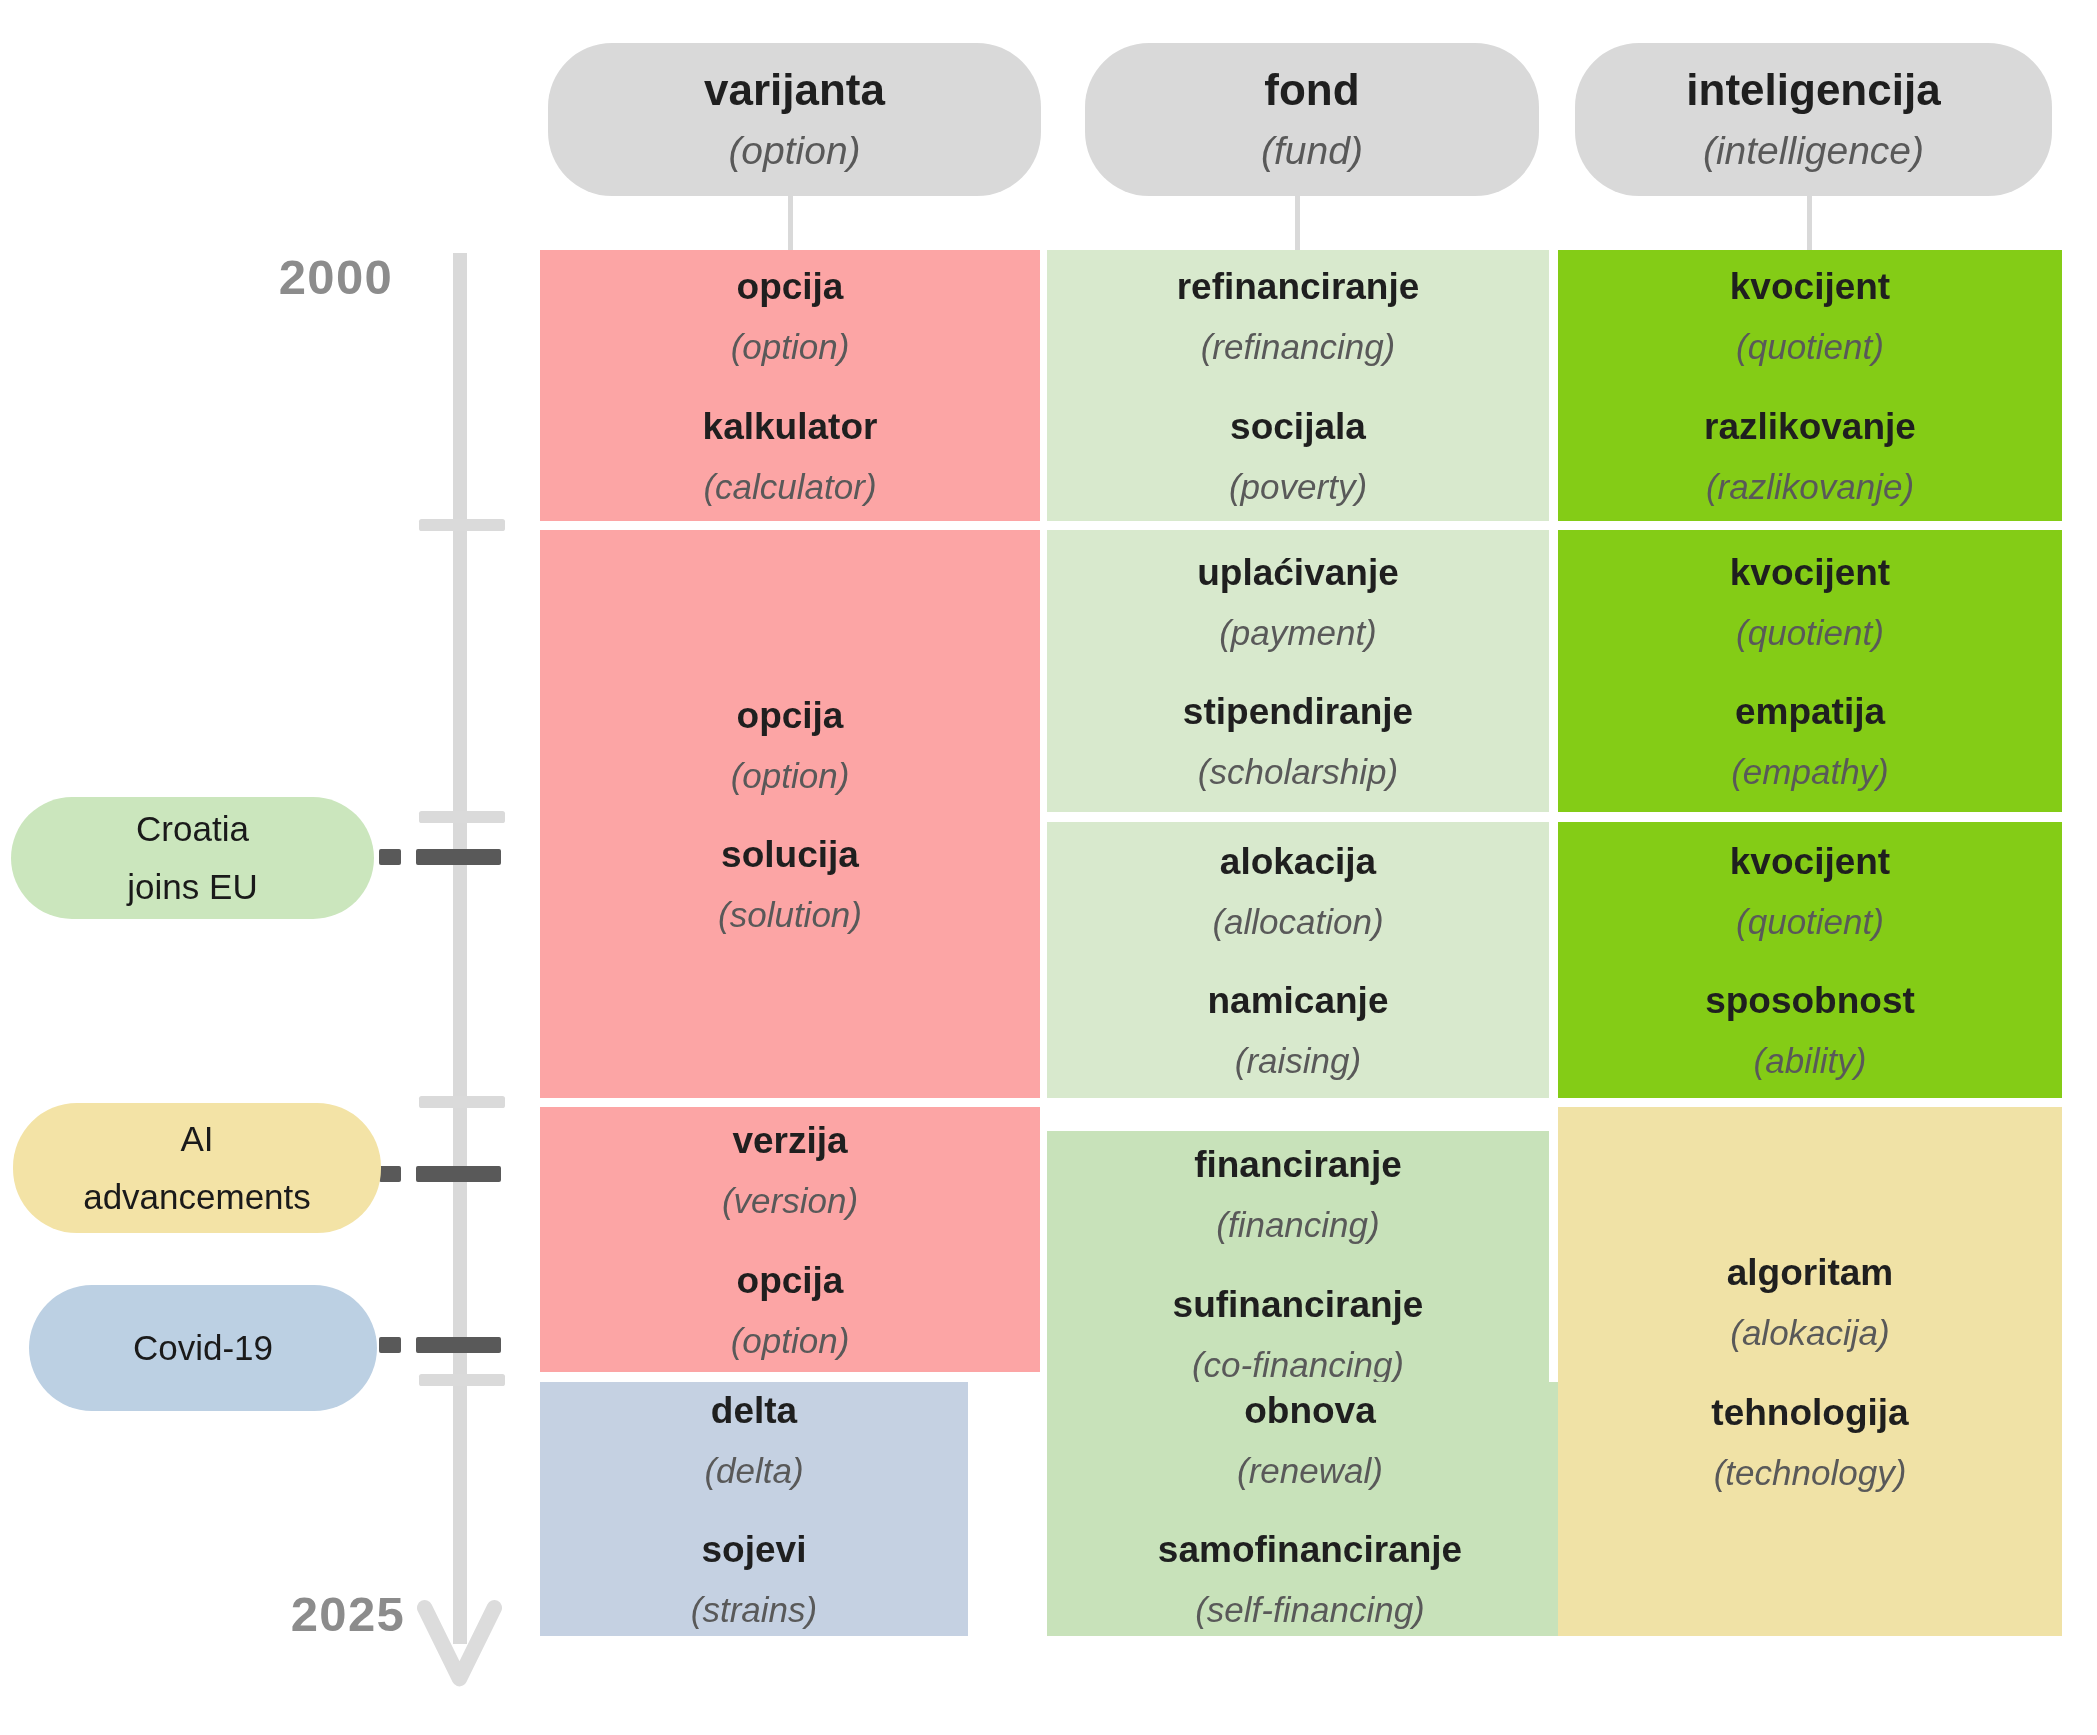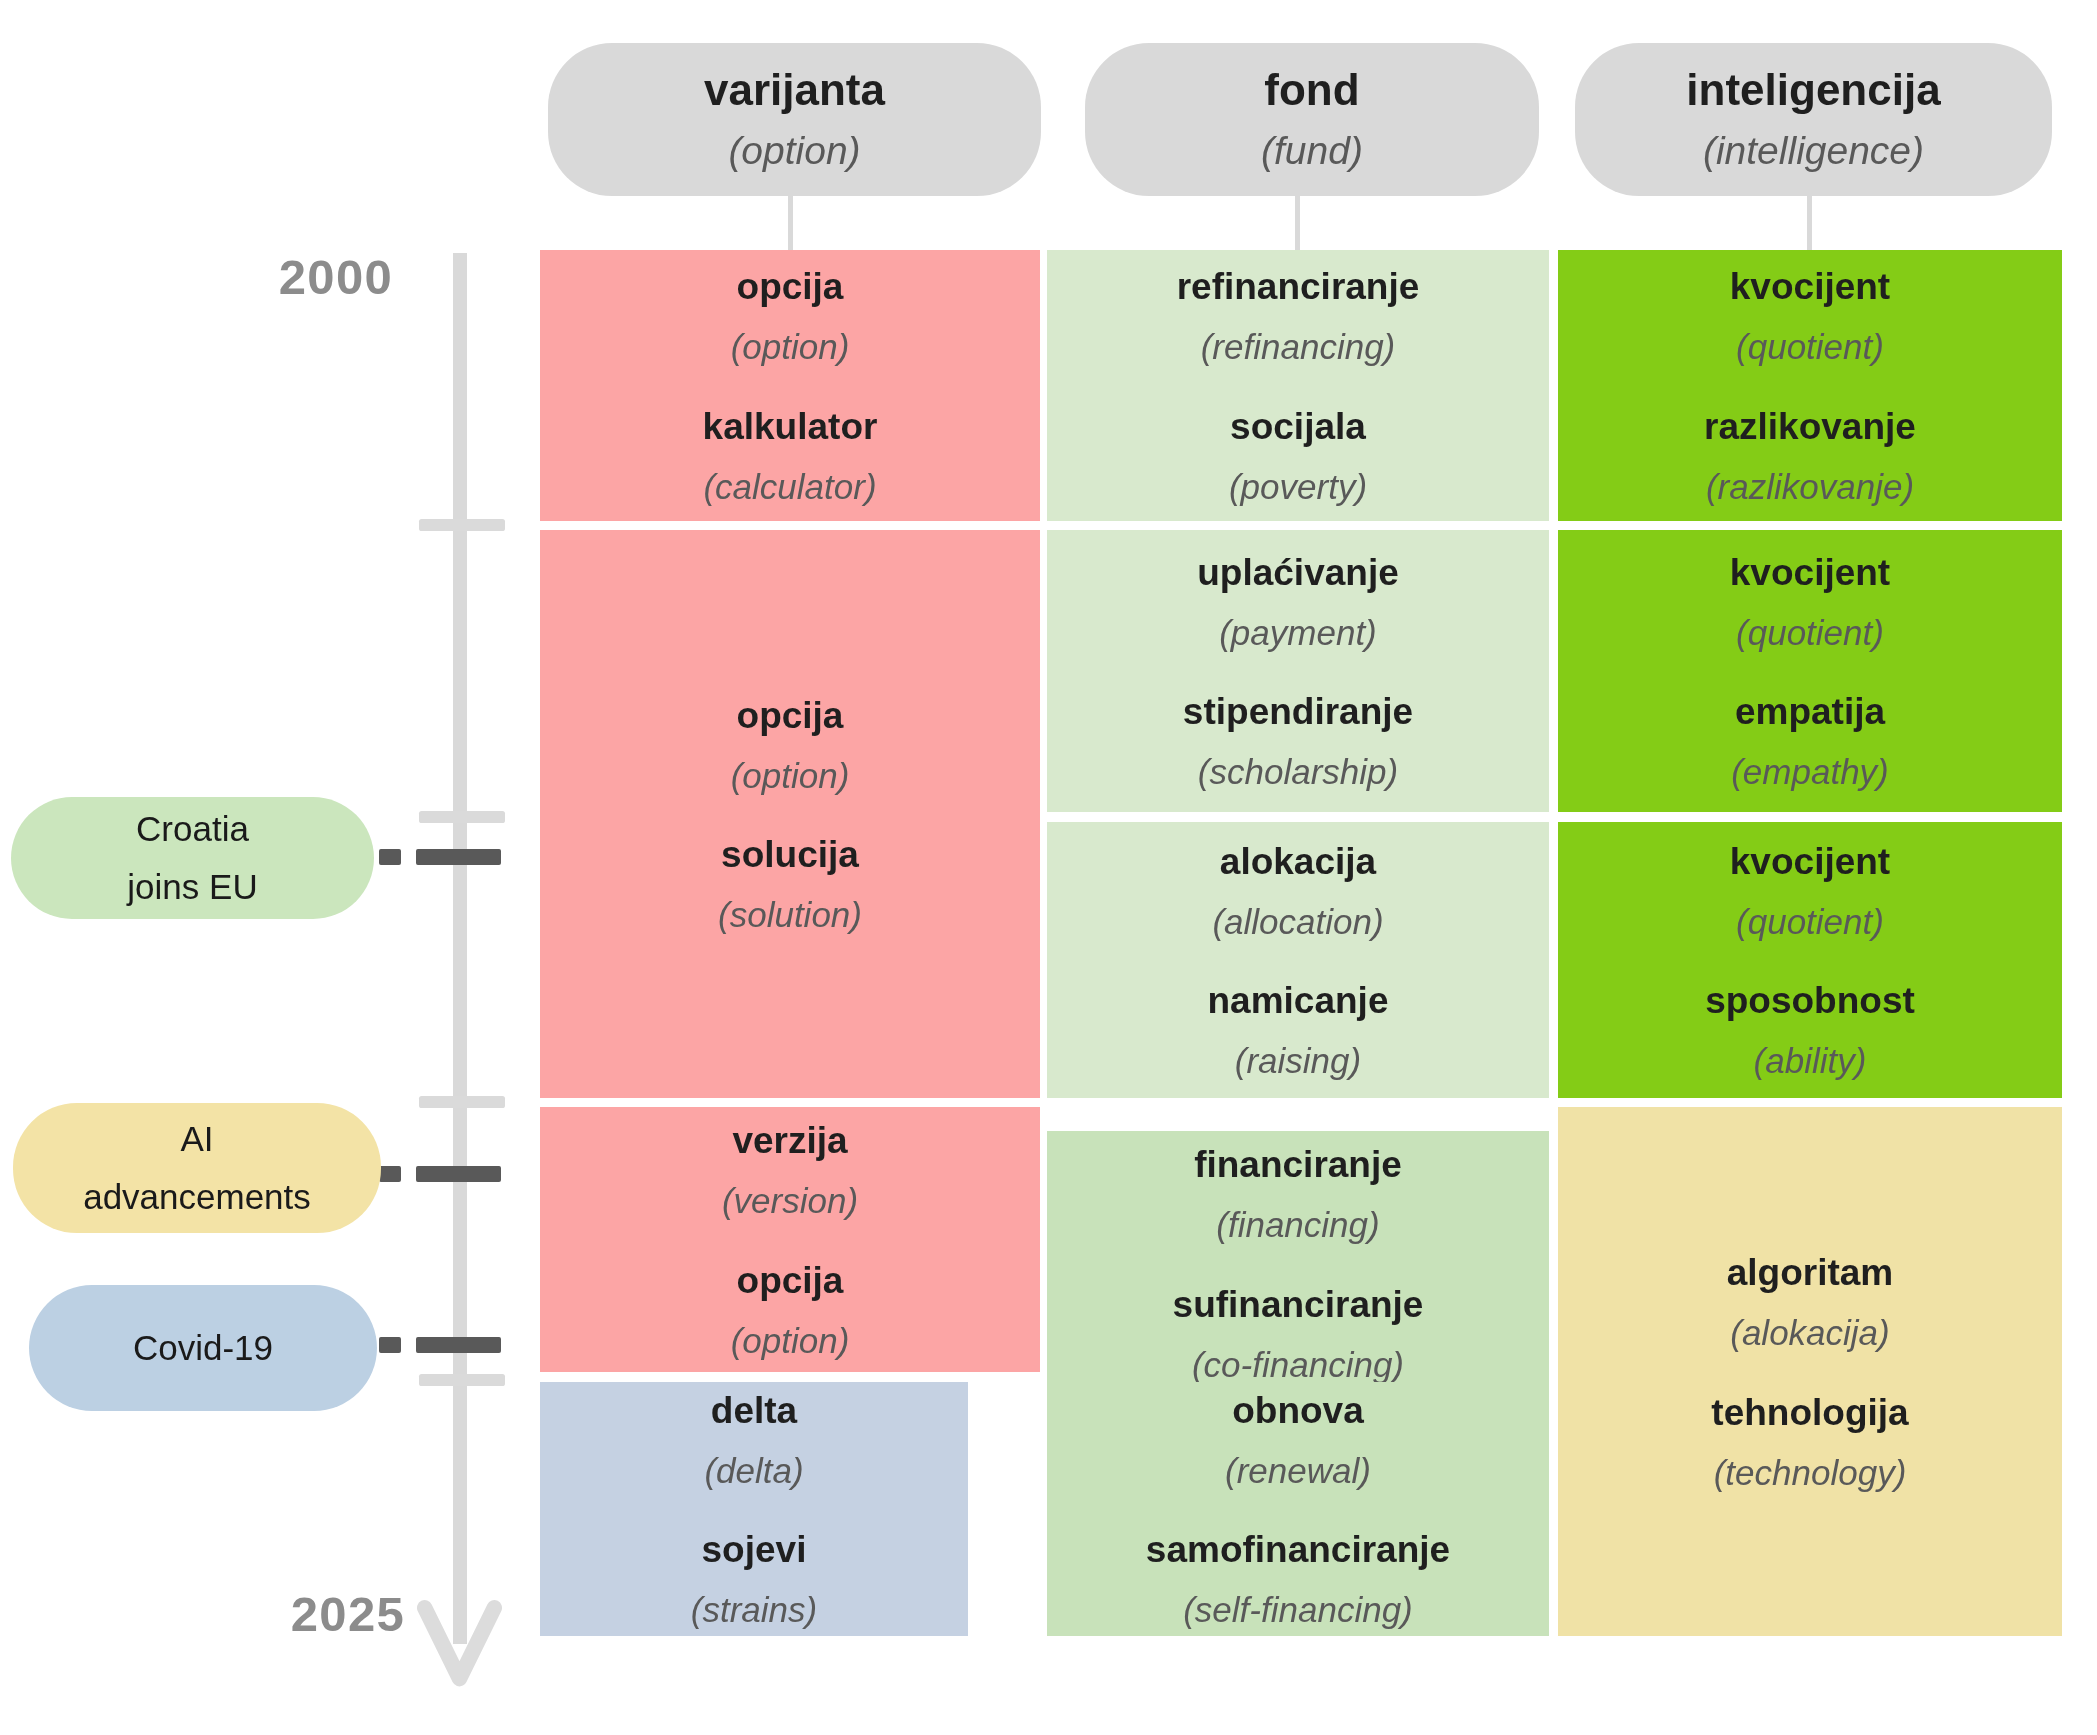--- a/index.html
+++ b/index.html
@@ -57,21 +57,21 @@
   .bg-c2{background:#d8e9cd;} .bg-c2d{background:#c8e2ba;}
   .bg-c3{background:#84cc16;} .bg-c3d{background:#f0e2a6;}
   .c1r1 {left:540px;top:250px;width:500px;height:271px;}
   .c1r23{left:540px;top:530px;width:500px;height:568px;}
   .c1r4 {left:540px;top:1107px;width:500px;height:265px;}
   .c1r5 {left:540px;top:1382px;width:428px;height:254px;}
   .c2r1 {left:1047px;top:250px;width:502px;height:271px;}
   .c2r2 {left:1047px;top:530px;width:502px;height:282px;}
   .c2r3 {left:1047px;top:822px;width:502px;height:276px;}
   .c2r4 {left:1047px;top:1107px;width:502px;height:265px;margin-top:24px;}
-  .c2r5 {left:1047px;top:1382px;width:502px;height:254px;}
+  .c2r5 {left:1047px;top:1382px;width:502px;height:254px;padding-left:12px;}
   .c3r1 {left:1558px;top:250px;width:504px;height:271px;}
   .c3r2 {left:1558px;top:530px;width:504px;height:282px;}
   .c3r3 {left:1558px;top:822px;width:504px;height:276px;}
   .c3r45{left:1558px;top:1107px;width:504px;height:529px;}
 </style>
 </head>
 <body>
 
 <div class="canvas">
 

